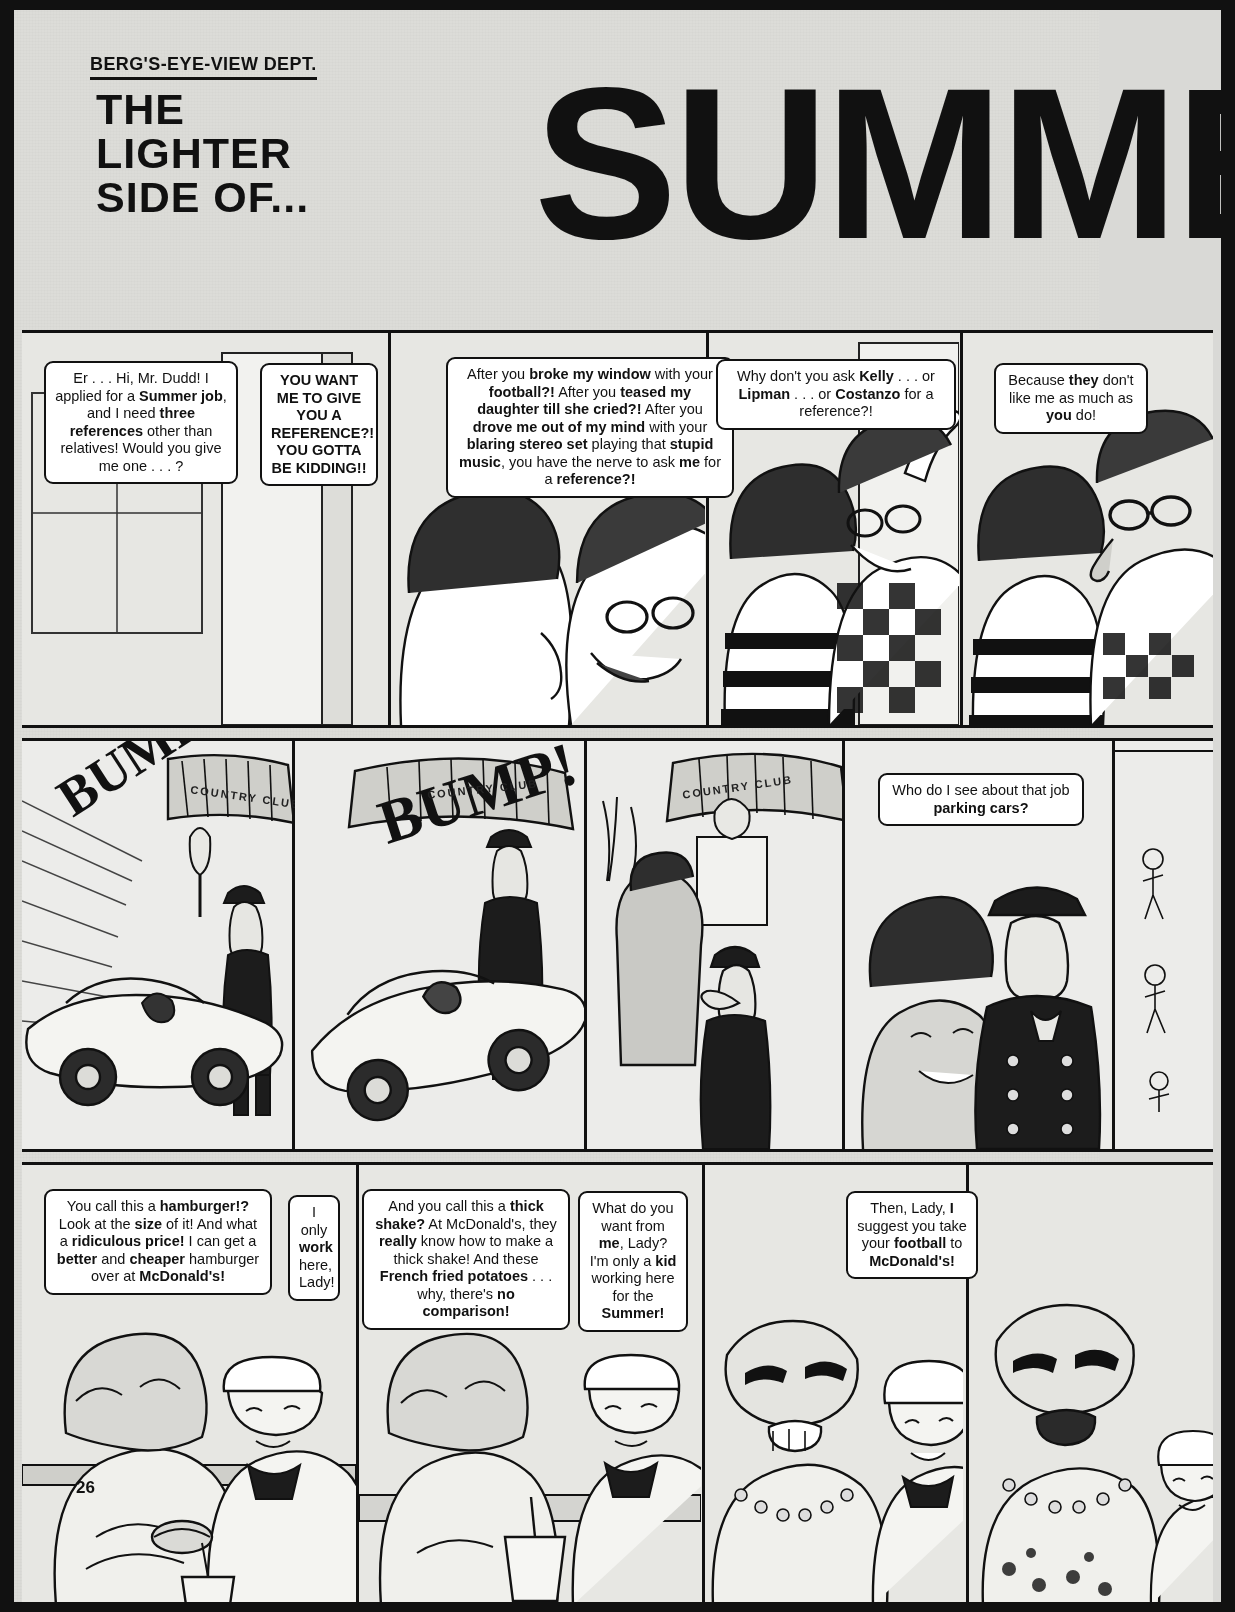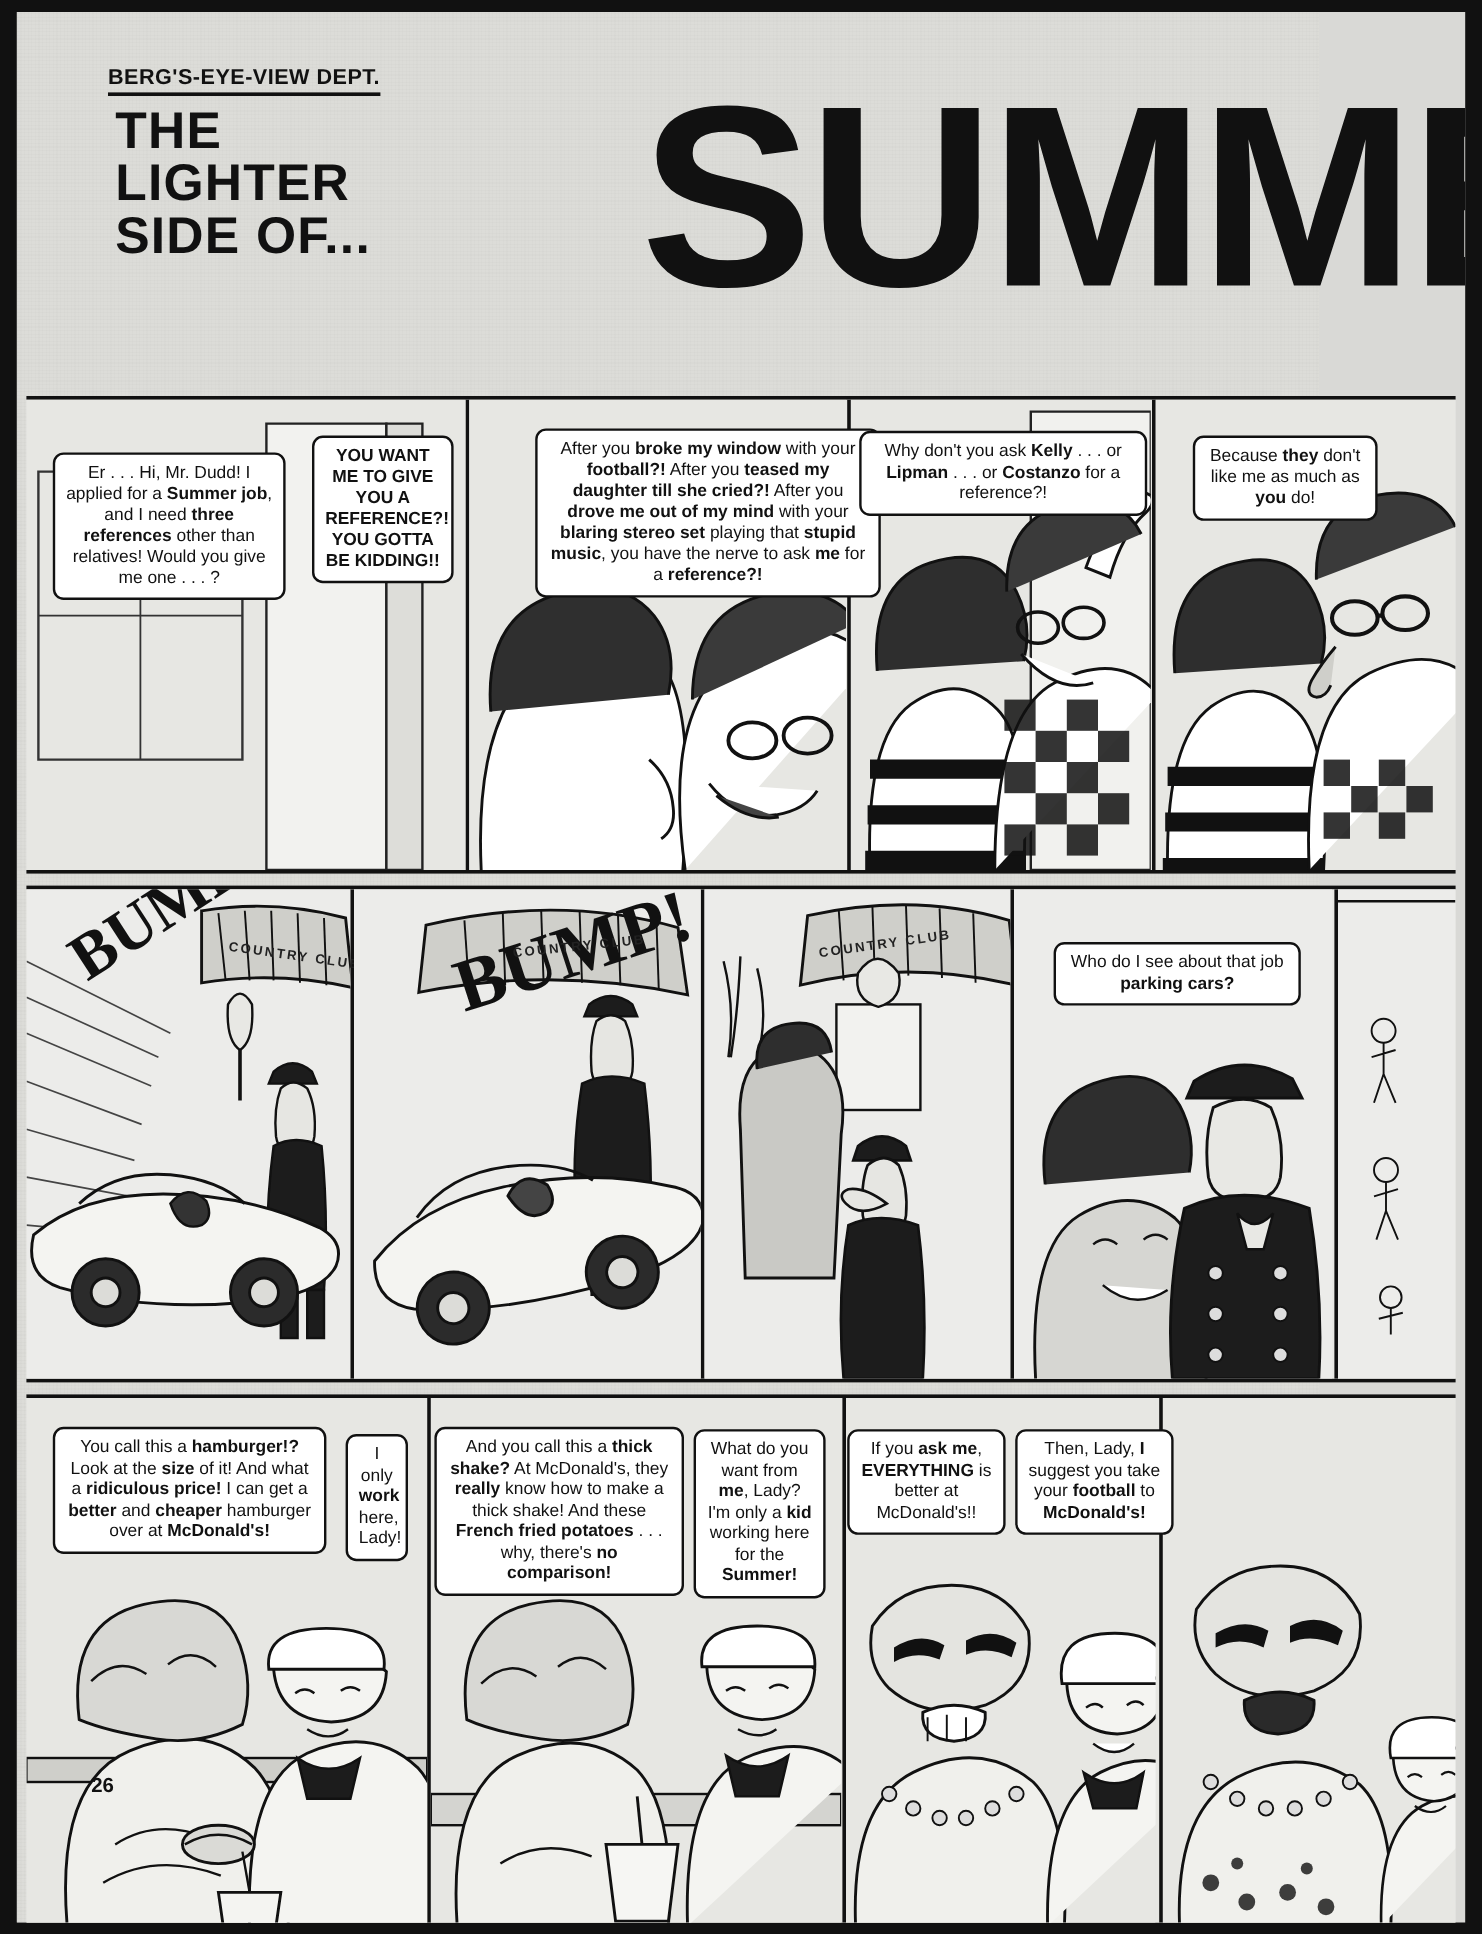--- a/index.html
+++ b/index.html
@@ -280,21 +280,21 @@
             <rect x="140" y="300" width="22" height="22"></rect>
             <rect x="186" y="300" width="22" height="22"></rect>
             <rect x="163" y="322" width="22" height="22"></rect>
             <rect x="209" y="322" width="22" height="22"></rect>
             <rect x="140" y="344" width="22" height="22"></rect>
             <rect x="186" y="344" width="22" height="22"></rect>
           </g>
         </svg>
       </div>
 
-      <div class="balloon" style="left:22px; top:28px; width:194px;margin-top:16px;">
+      <div class="balloon" style="left:22px; top:28px; width:194px;">
         <span>Er . . . Hi, Mr. Dudd! I applied for a <b>Summer job</b>, and I need <b>three references</b> other than relatives! Would you give me one . . . ?</span>
       </div>
       <div class="balloon" style="left:238px; top:30px; width:118px;">
         <span><b>YOU WANT ME TO GIVE YOU A REFERENCE?! YOU GOTTA BE KIDDING!!</b></span>
       </div>
       <div class="balloon" style="left:388px; top:24px; width:288px;margin-left:36px;">
         <span>After you <b>broke my window</b> with your <b>football?!</b> After you <b>teased my daughter till she cried?!</b> After you <b>drove me out of my mind</b> with your <b>blaring stereo set</b> playing that <b>stupid music</b>, you have the nerve to ask <b>me</b> for a <b>reference?!</b></span>
       </div>
       <div class="balloon" style="left:694px; top:26px; width:240px;">
         <span>Why don't you ask <b>Kelly</b> . . . or <b>Lipman</b> . . . or <b>Costanzo</b> for a reference?!</span>
@@ -452,21 +452,21 @@
           <g fill="#ddd" stroke="#111" stroke-width="1.6">
             <circle cx="168" cy="320" r="6"></circle>
               <circle cx="168" cy="354" r="6"></circle>
               <circle cx="168" cy="388" r="6"></circle>
             <circle cx="222" cy="320" r="6"></circle>
               <circle cx="222" cy="354" r="6"></circle>
               <circle cx="222" cy="388" r="6"></circle>
           </g>
         </svg>
       </div>
-      <div class="balloon" style="left:856px; top:44px; width:206px;">
+      <div class="balloon" style="left:856px; top:32px; width:206px;">
         <span>Who do I see about that job <b>parking cars?</b></span>
       </div>
 
       <div class="art" style="left:1093px;top:0;">
         <svg width="98" height="408" viewBox="0 0 98 408">
           <rect width="98" height="408" fill="#ececea"></rect>
           <g stroke="#111" stroke-width="1.6" fill="none">
             <circle cx="38" cy="118" r="10"></circle>
               <path d="M38 128 l0 26 M28 140 l20 -6 M30 178 l8 -24 M48 178 l-10 -24"></path>
             <circle cx="40" cy="234" r="10"></circle>
@@ -633,23 +633,20 @@
       </div>
       <div class="balloon" style="left:266px; top:30px; width:52px;">
         <span>I only <b>work</b> here, Lady!</span>
       </div>
       <div class="balloon" style="left:340px; top:24px; width:208px;">
         <span>And you call this a <b>thick shake?</b> At McDonald's, they <b>really</b> know how to make a thick shake! And these <b>French fried potatoes</b> . . . why, there's <b>no comparison!</b></span>
       </div>
       <div class="balloon" style="left:556px; top:26px; width:110px;">
         <span>What do you want from <b>me</b>, Lady? I'm only a <b>kid</b> working here for the <b>Summer!</b></span>
       </div>
-      <div class="balloon" style="left:684px; top:26px; width:132px;">
-        <span>If you <b>ask me</b>, <b>EVERYTHING</b> is better at McDonald's!!</span>
-      </div>
       <div class="balloon" style="left:824px; top:26px; width:132px;">
         <span>Then, Lady, <b>I</b> suggest you take your <b>football</b> to <b>McDonald's!</b></span>
       </div>
     </div>
 
     <div class="pagenum">26</div>
 
   </div>
 </div>
 

